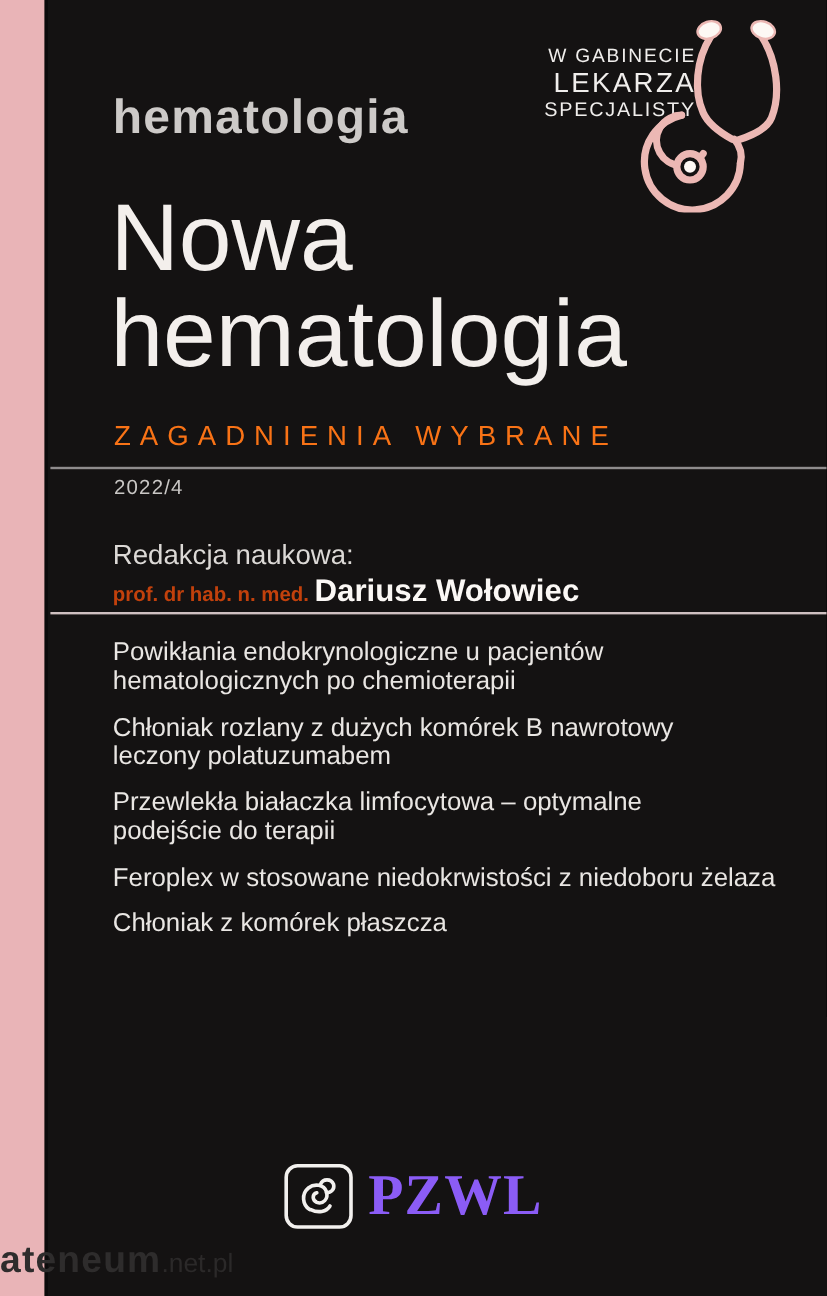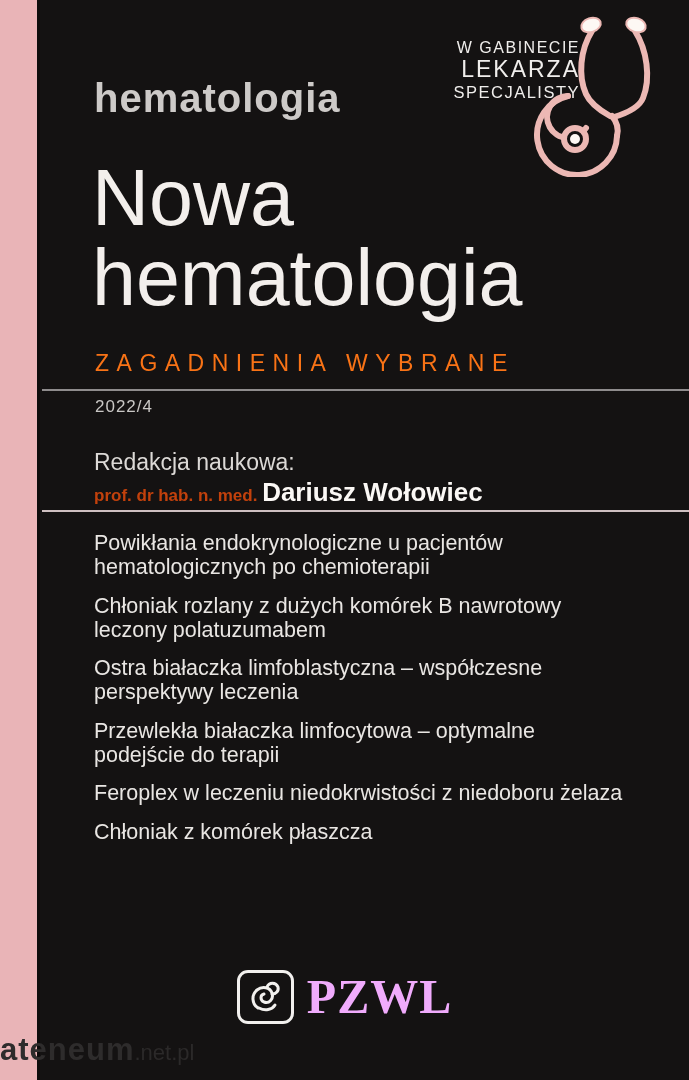--- a/index.html
+++ b/index.html
@@ -130,21 +130,21 @@
     border-radius: 11px;
     display: flex;
     align-items: center;
     justify-content: center;
   }
   .publisher-name {
     font-family: "Liberation Serif", serif;
     font-size: 48px;
     font-weight: 600;
     letter-spacing: 1px;
-    color: #f0abfc;
+    color: #8b5cf6;
     line-height: 54px;
   }
 
   .watermark {
     position: absolute;
     left: 0; right: 0; top: 1032px;
     white-space: nowrap;
   }
   .watermark-main {
     font-size: 31px;
@@ -206,25 +206,23 @@
     <span class="editor-credentials">prof. dr hab. n. med. </span><span class="editor-name">Dariusz Wołowiec</span>
   </div>
 
   <div class="divider divider-bottom"></div>
 
   <ul class="topics-list">
     <li>Powikłania endokrynologiczne u pacjentów
 hematologicznych po chemioterapii</li>
     <li>Chłoniak rozlany z dużych komórek B nawrotowy
 leczony polatuzumabem</li>
-    <li>Ostra białaczka limfoblastyczna – współczesne
-perspektywy leczenia</li>
     <li>Przewlekła białaczka limfocytowa – optymalne
 podejście do terapii</li>
-    <li>Feroplex w leczeniu niedokrwistości z niedoboru żelaza</li>
+    <li>Feroplex w stosowane niedokrwistości z niedoboru żelaza</li>
     <li>Chłoniak z komórek płaszcza</li>
   </ul>
 
   <div class="publisher">
     <div class="publisher-box">
       <svg width="40" height="40" viewBox="0 0 40 40" fill="none" xmlns="http://www.w3.org/2000/svg">
         <path d="M 13,31 C 7,27 6,18 12,13 C 17,9 25,10 27,16 C 29,22 24,27 19,25 C 15,23 15,18 19,17" stroke="#f2f0ee" stroke-width="3" stroke-linecap="round"></path>
         <path d="M 22,10 C 24,5 31,5 33,10 C 34,14 31,17 27,17" stroke="#f2f0ee" stroke-width="3" stroke-linecap="round"></path>
         <path d="M 14,31 C 20,34 27,33 30,28" stroke="#f2f0ee" stroke-width="3" stroke-linecap="round"></path>
       </svg>

